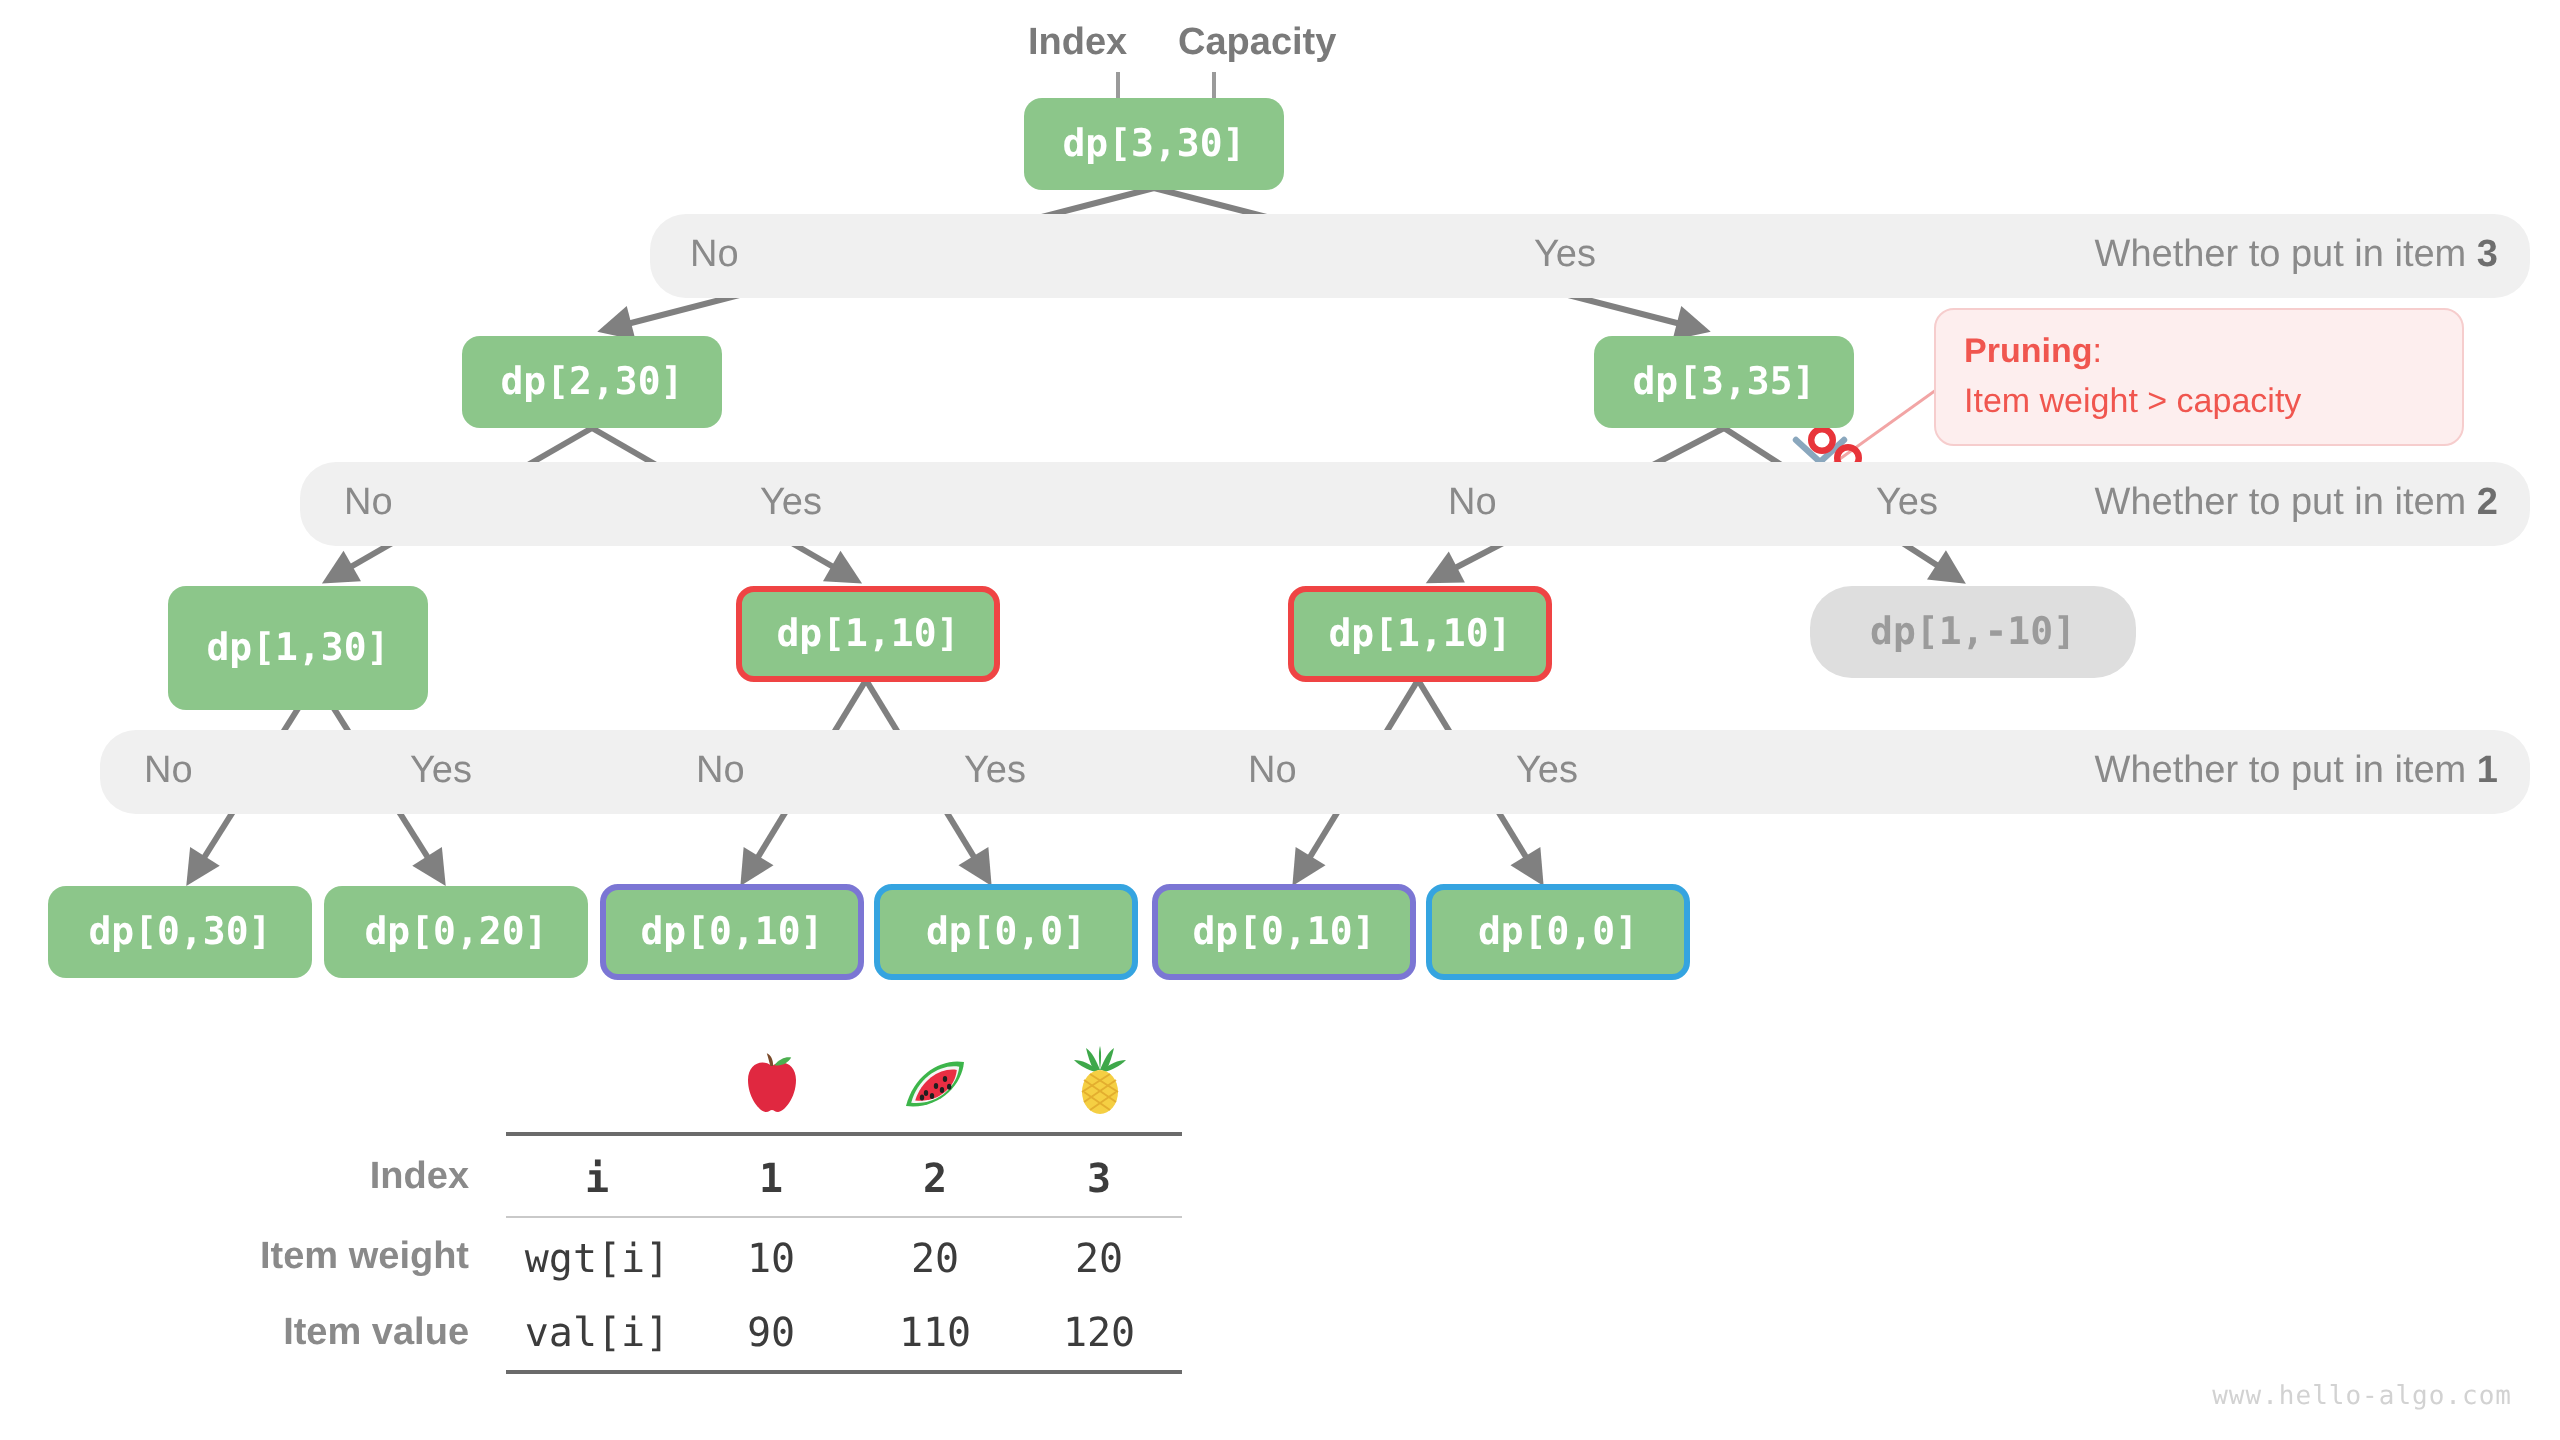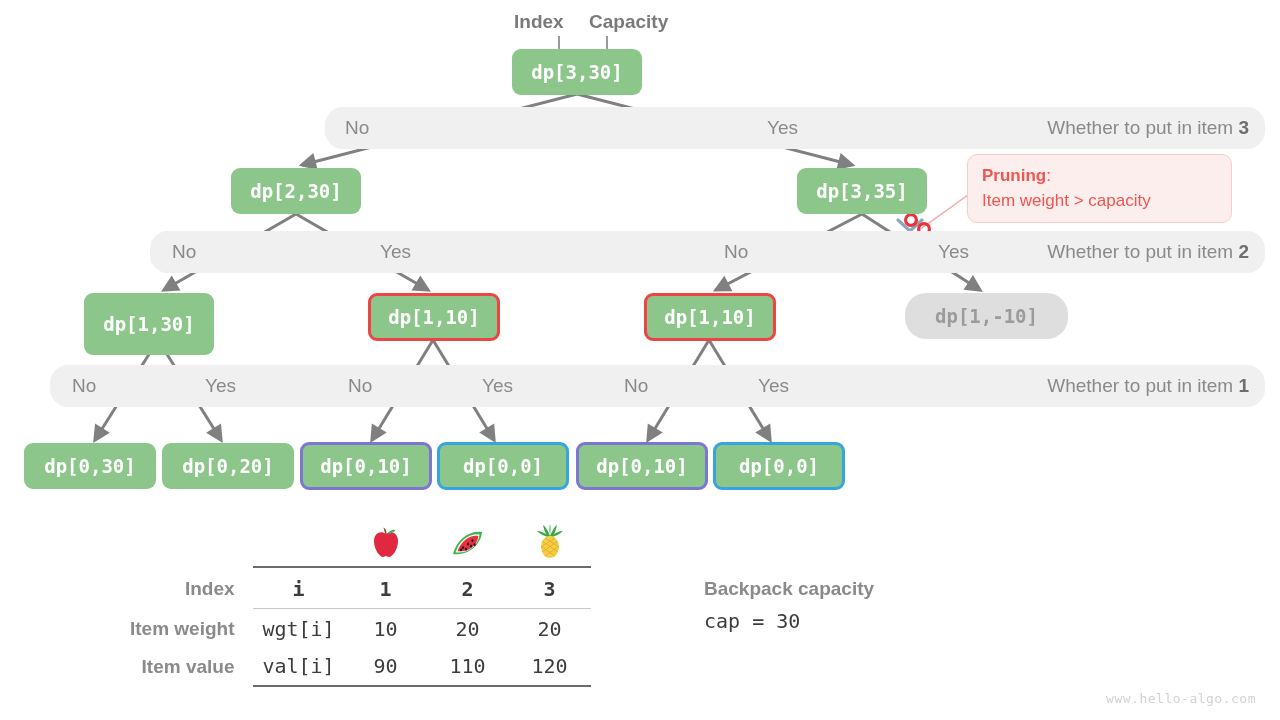--- a/index.html
+++ b/index.html
@@ -266,20 +266,16 @@
         <td class="mono">120</td>
       </tr>
       <tr>
         <td></td>
         <td colspan="4" style="border-top:2px solid #6b6b6b;height:2px;"></td>
       </tr>
     </tbody>
       </table>
   </div>
 
-  <div id="cap-note" style="left:704px;top:578px;">
-    <div class="ct">Backpack capacity</div>
-    <div class="cv">cap = 30</div>
-  </div>
 
   <div id="wm">www.hello-algo.com</div>
 
 </div>
 
 </body></html>

